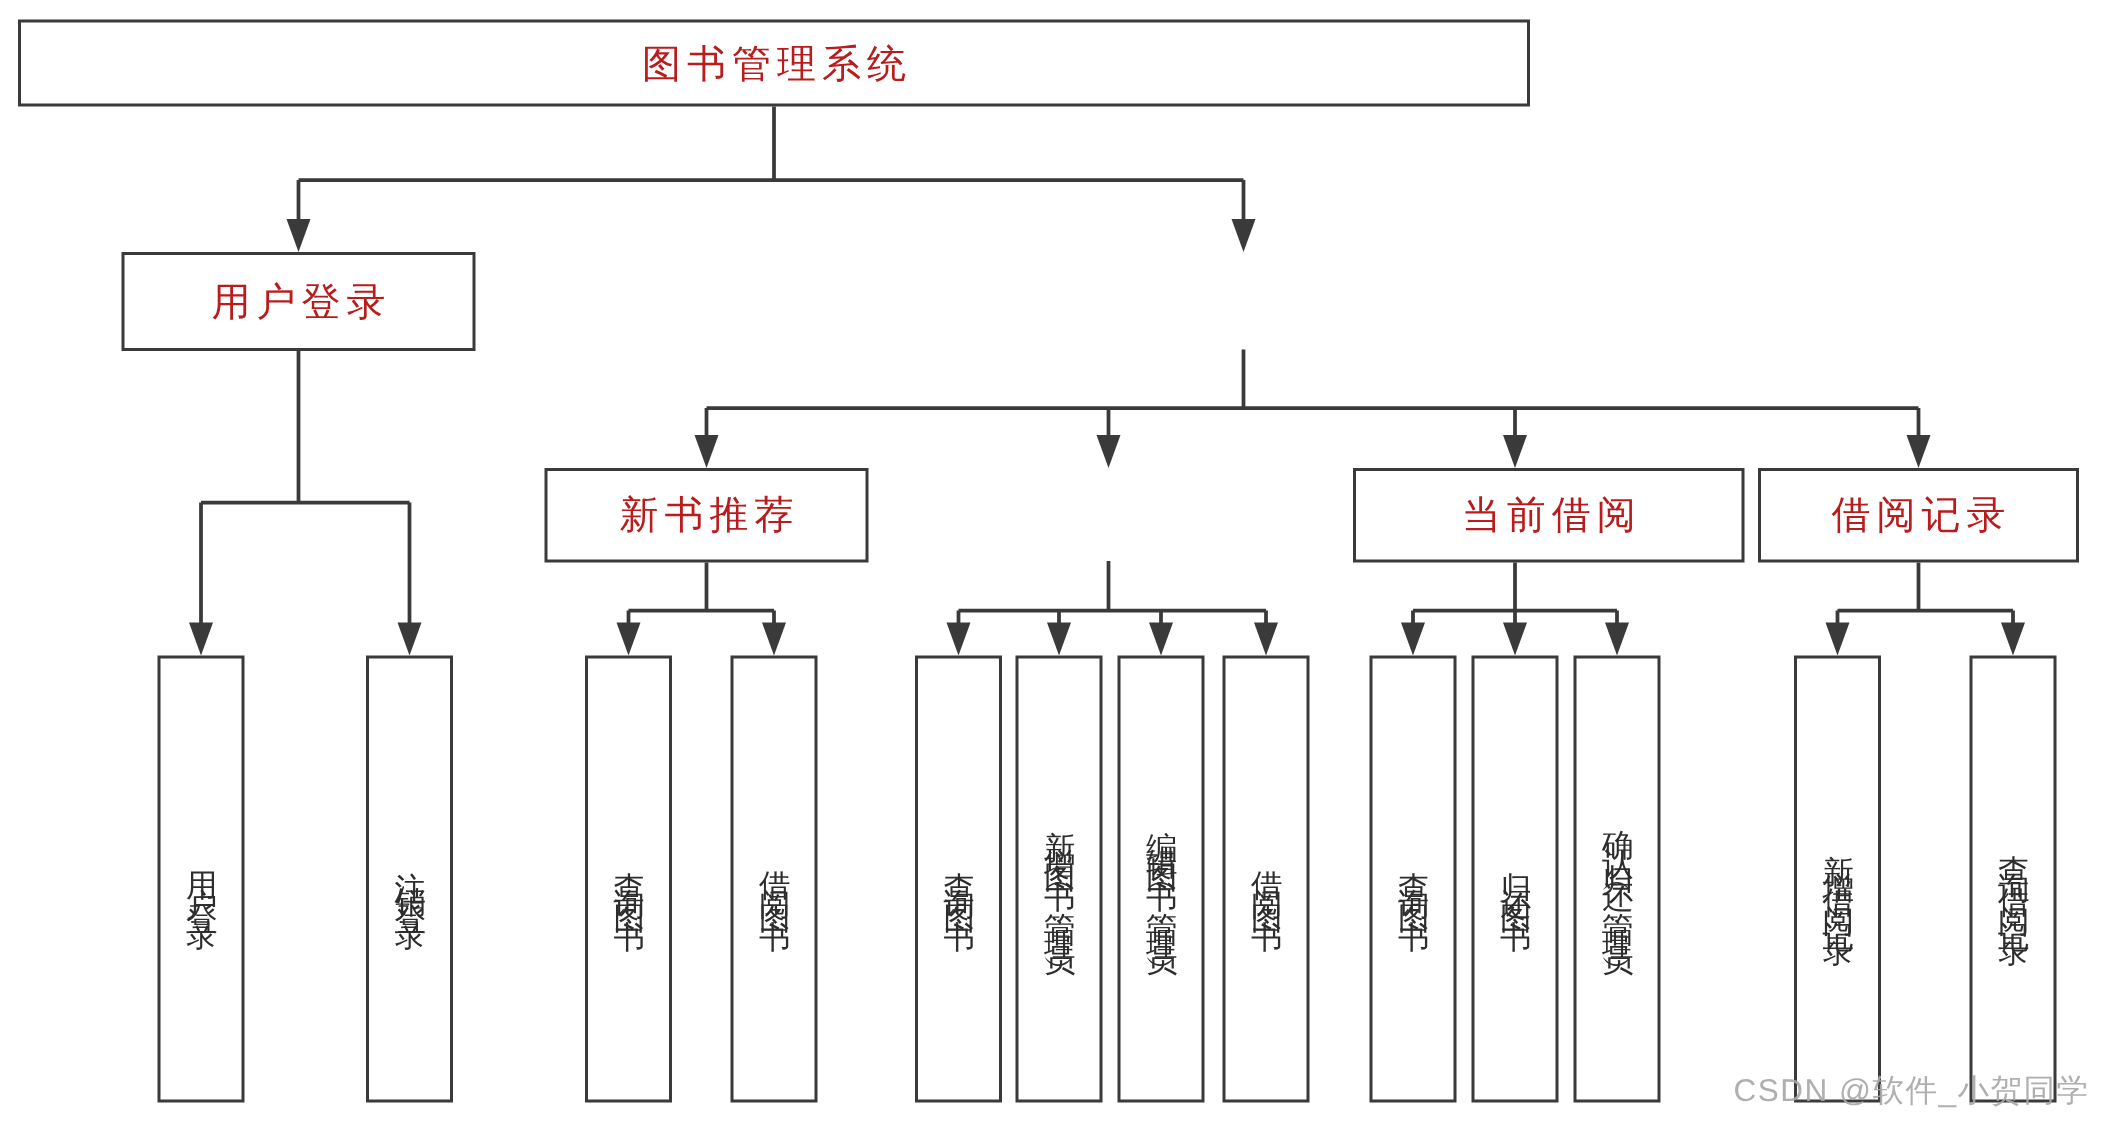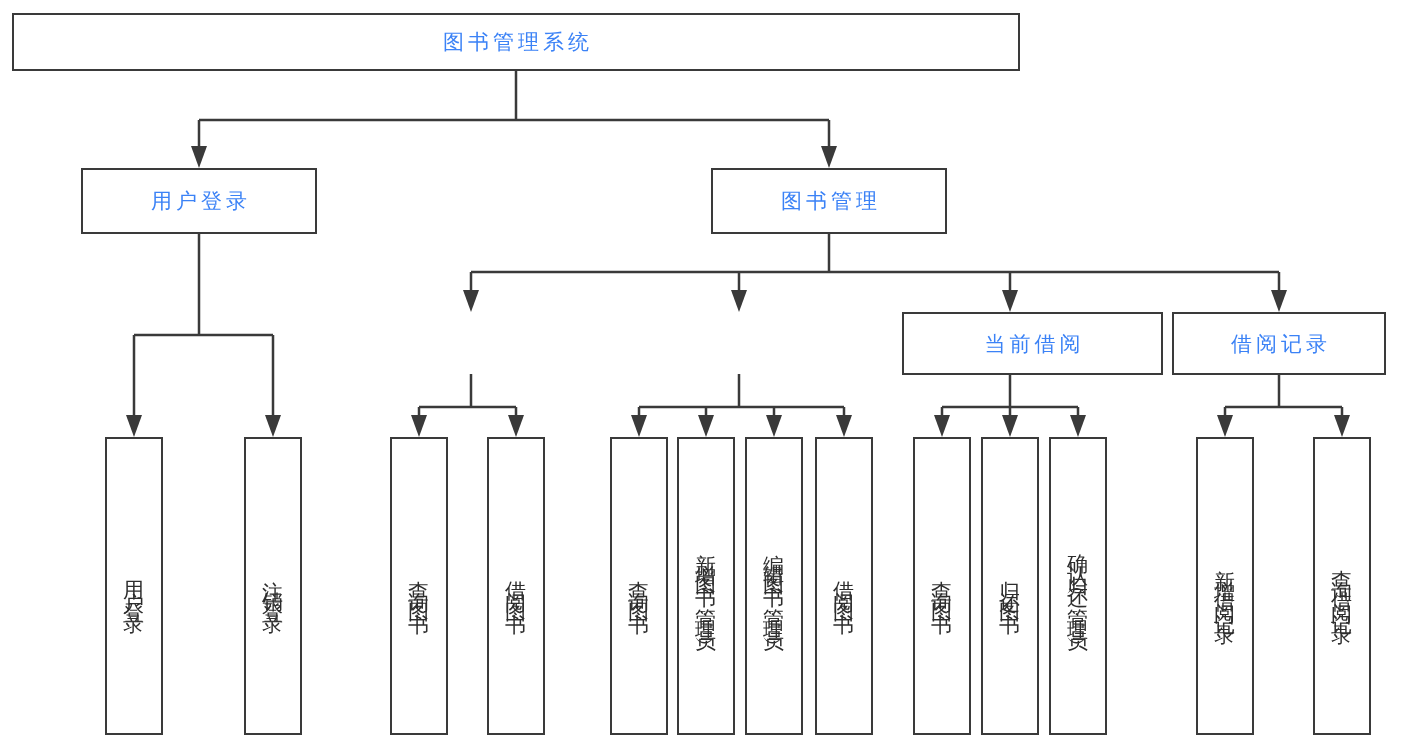--- a/index.html
+++ b/index.html
@@ -9,22 +9,22 @@
     position:absolute;
     box-sizing:border-box;
     border:2.5px solid #3a3a3a;
     background:#ffffff;
     display:flex;
     align-items:center;
     justify-content:center;
     z-index:2;
   }
   .hlabel{
-    color:#3b82f6;
-    font-size:21px;
+    color:#b91c1c;
+    font-size:26px;
     letter-spacing:4px;
     white-space:nowrap;
     text-indent:4px;
   }
   .vlabel{
     color:#2d2d2d;
     font-size:21px;
     writing-mode:vertical-rl;
     text-orientation:mixed;
     letter-spacing:11px;
@@ -87,24 +87,24 @@
     </g>
   </svg>
 
   <div class="box" style="left:12px;top:13px;width:1008px;height:58px">
     <span class="hlabel">图书管理系统</span>
   </div>
 
   <div class="box" style="left:81px;top:168px;width:236px;height:66px">
     <span class="hlabel">用户登录</span>
   </div>
-  <div class="box" style="left:711px;top:168px;width:236px;height:66px">
-    <span class="hlabel">图书管理</span>
+
+  <div class="box" style="left:363px;top:312px;width:216px;height:63px">
+    <span class="hlabel">新书推荐</span>
   </div>
-
   <div class="box" style="left:902px;top:312px;width:261px;height:63px">
     <span class="hlabel">当前借阅</span>
   </div>
   <div class="box" style="left:1172px;top:312px;width:214px;height:63px">
     <span class="hlabel">借阅记录</span>
   </div>
 
   <div class="box" style="left:105px;top:437px;width:58px;height:298px">
     <span class="vlabel">用户登录</span>
   </div>
@@ -142,14 +142,15 @@
     <span class="vlabel">确认归还（管理员）</span>
   </div>
 
   <div class="box" style="left:1196px;top:437px;width:58px;height:298px">
     <span class="vlabel">新增借阅记录</span>
   </div>
   <div class="box" style="left:1313px;top:437px;width:58px;height:298px">
     <span class="vlabel">查询借阅记录</span>
   </div>
 
+  <div id="watermark">CSDN @软件_小贺同学</div>
 
 </div>
 
 </body></html>

